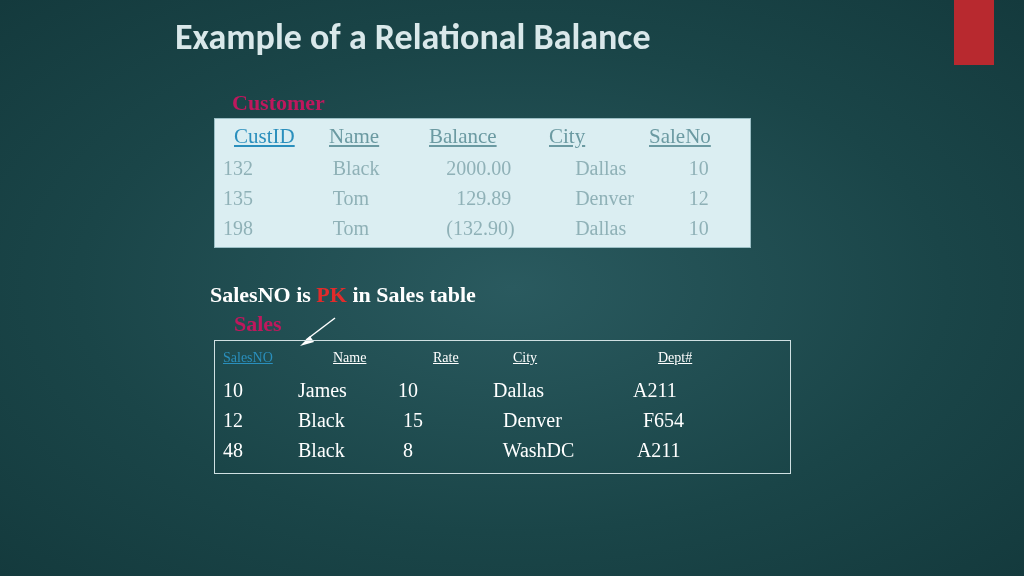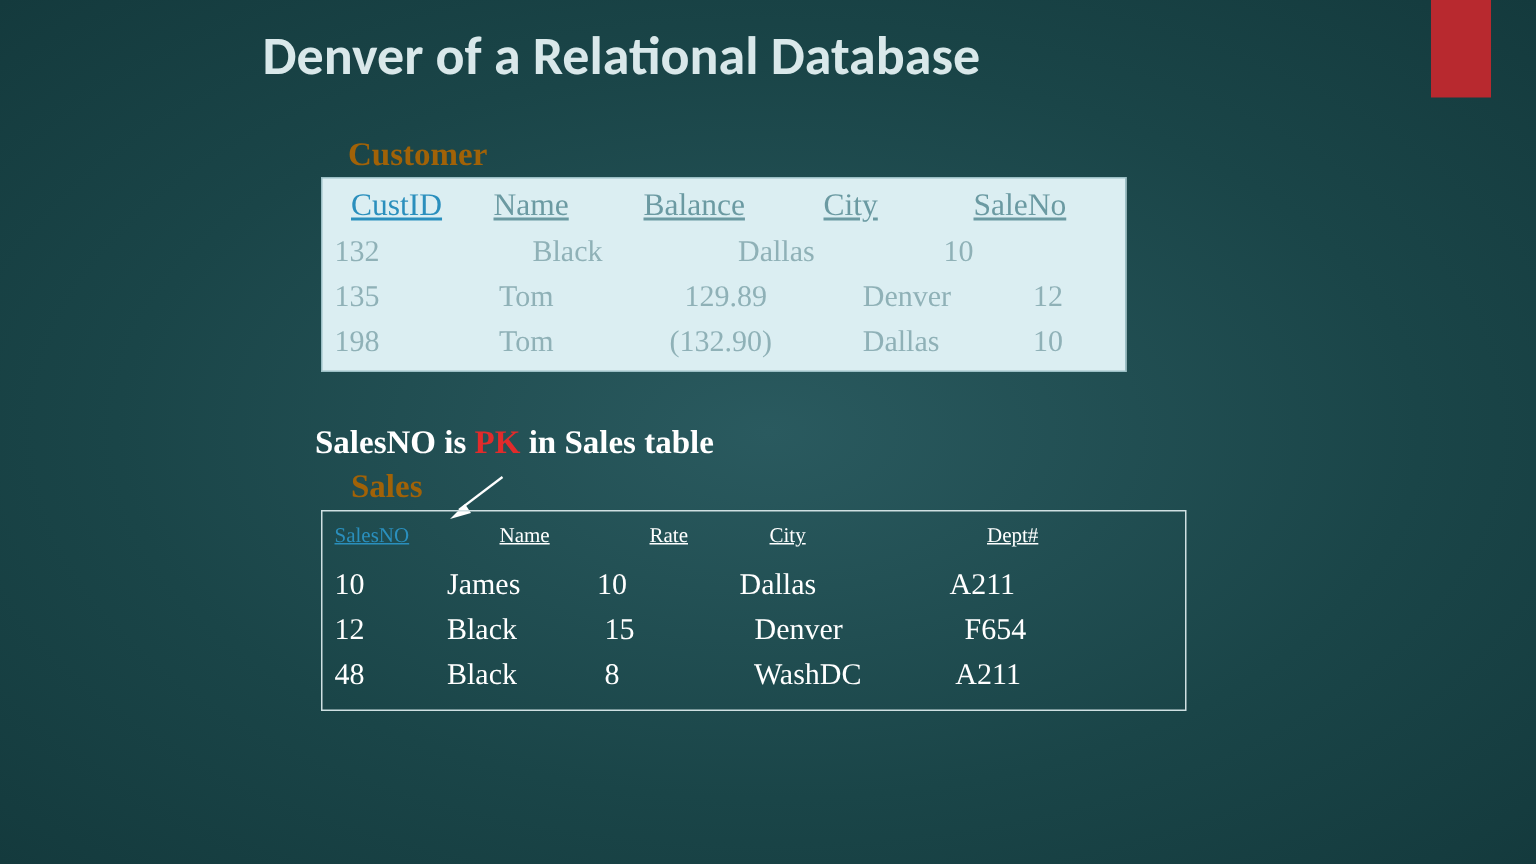--- a/index.html
+++ b/index.html
@@ -24,21 +24,21 @@
     top: 15px;
     left: 175px;
     font-family: Calibri, Arial, sans-serif;
     font-size: 36px;
     font-weight: bold;
     color: #d9e8ea;
   }
   .table-label {
     font-size: 22px;
     font-weight: bold;
-    color: #a16207;
+    color: #be185d;
   }
   .cust-label { position: absolute; top: 90px; left: 232px; }
   .cust-box {
     position: absolute;
     top: 118px;
     left: 214px;
     width: 535px;
     height: 128px;
     background: #dbeef2;
     border: 1px solid #9bbfc5;
@@ -104,35 +104,36 @@
     font-size: 20px;
     color: #ffffff;
   }
   .sw1{width:75px}.sw2{width:100px}.sw3{width:95px}.sw4{width:140px}.sw5{width:90px}
 </style>
 </head>
 <body>
 
 <div class="accent-bar"></div>
 
-<div class="title">Denver of a Relational Database</div>
+<div class="title">Example of a Relational Balance</div>
 
 <div class="table-label cust-label">Customer</div>
 
 <div class="cust-box">
   <div class="cust-header">
     <span class="hcell pk w1">CustID</span>
     <span class="hcell w2">Name</span>
     <span class="hcell w3">Balance</span>
     <span class="hcell w4">City</span>
     <span class="hcell w5">SaleNo</span>
   </div>
   <div class="cust-row">
     <span class="dcell w1">132</span>
     <span class="dcell w2">Black</span>
+    <span class="dcell w3">2000.00</span>
     <span class="dcell w4">Dallas</span>
     <span class="dcell w5">10</span>
   </div>
   <div class="cust-row">
     <span class="dcell w1">135</span>
     <span class="dcell w2">Tom</span>
     <span class="dcell w3" style="white-space:pre">  129.89</span>
     <span class="dcell w4">Denver</span>
     <span class="dcell w5">12</span>
   </div>

